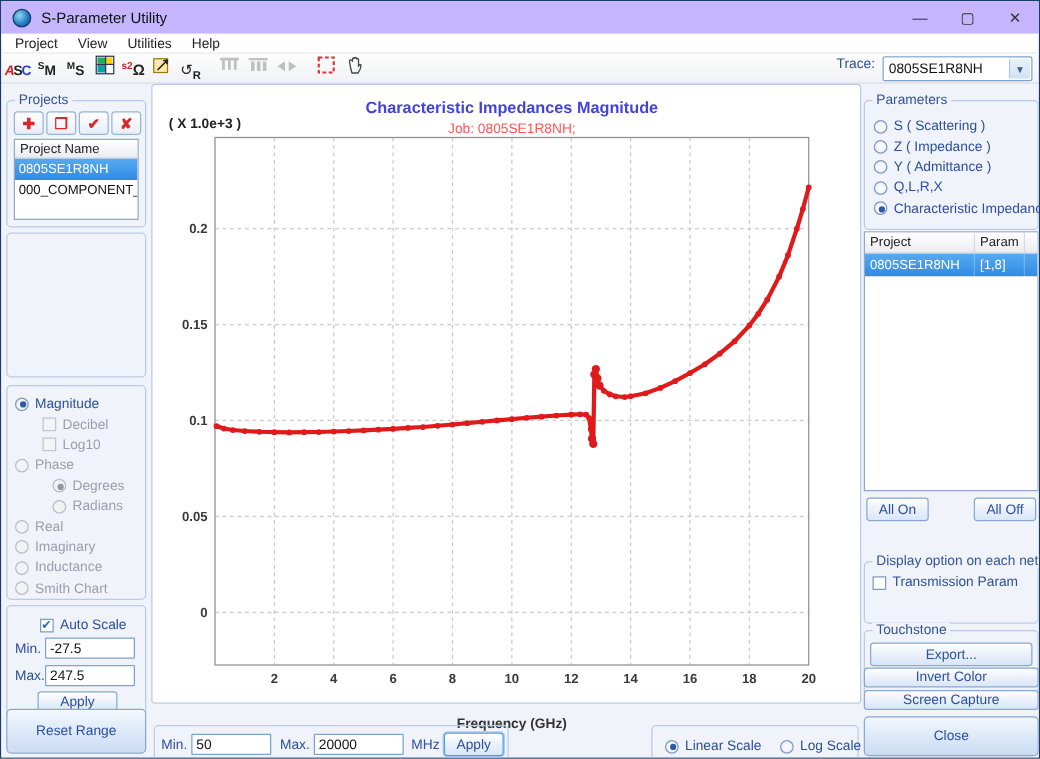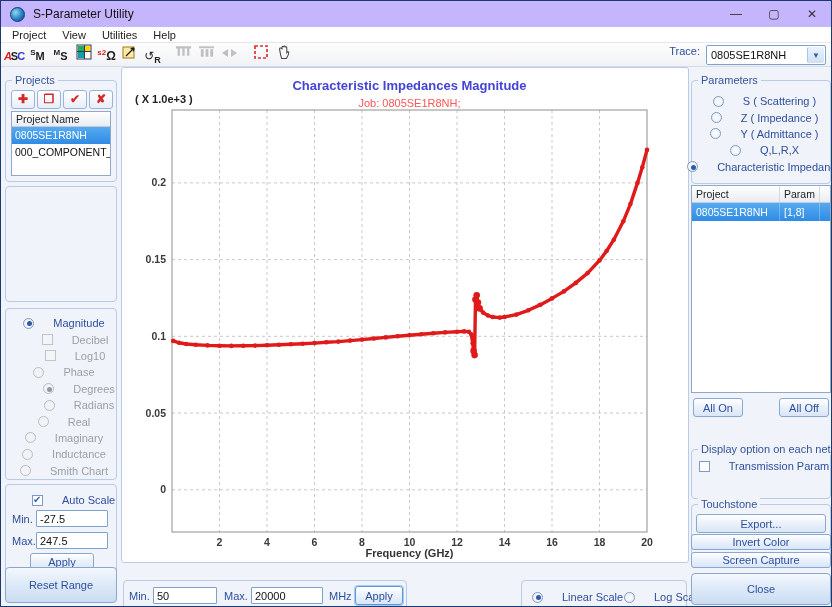--- a/index.html
+++ b/index.html
@@ -30,21 +30,21 @@
   .client{position:absolute;top:66px;left:0;right:0;bottom:0;background:#f0f3f9;}
   .group{position:absolute;border:1px solid #b9cbe7;border-radius:4px;margin-top:11px;}
   .group-label{position:absolute;top:-7px;left:6px;background:#f0f3f9;padding:0 3px;font-size:11px;color:#34549c;line-height:12px;white-space:nowrap;}
   
   .pbtn{position:relative;display:inline-flex;width:24px;height:19px;align-items:center;justify-content:center;border:1px solid #9ab4d8;border-radius:3px;background:linear-gradient(#fff,#e7eef9);color:#d42a2a;font-size:12px;font-weight:bold;margin-right:2px;}
   .plist{position:absolute;left:5px;top:30px;width:100px;height:65px;border:1px solid #93a8c4;background:#fff;overflow:hidden;}
   .plist-header{height:15px;background:linear-gradient(#ffffff,#e9ecf2);border-bottom:1px solid #c5cbd6;font-size:10.5px;color:#222;padding:1px 0 0 4px;}
   .plist-row{height:17px;font-size:10.5px;color:#111;padding:2px 0 0 3px;white-space:nowrap;overflow:hidden;}
   .plist-row.sel{background:linear-gradient(#56aaf0,#2f8be4);color:#fff;}
   
-  .opt-row{height:16.4px;display:flex;align-items:center;gap:19px;justify-content:center;}
+  .opt-row{height:16.4px;display:flex;align-items:center;gap:5px;}
   .opt-lbl{font-size:11px;line-height:12px;white-space:nowrap;}
   .bluelbl{color:#2d4f9e;}
   .dislbl{color:#9aa0ab;}
   .rad{display:inline-block;width:11px;height:11px;min-width:11px;border:1px solid #7f9ac4;border-radius:50%;background:radial-gradient(#ffffff,#e4ebf6);position:relative;}
   .rad.sel::after{content:'';position:absolute;left:2.5px;top:2.5px;width:5px;height:5px;border-radius:50%;background:#2f59a8;}
   .rad.dis{border-color:#b7bdc7;background:#f2f3f5;}
   .rad.dis.sel::after{background:#8f98a6;}
   .chk{display:inline-block;width:11px;height:11px;min-width:11px;border:1px solid #7f9ac4;background:#fff;position:relative;}
   .chk.sel::after{content:'✔';position:absolute;left:0px;top:-2px;font-size:10px;color:#3565c0;}
   .chk.dis{border-color:#bfc4cd;background:#f4f5f7;}
@@ -53,21 +53,21 @@
   .btn.big{border-radius:4px;background:linear-gradient(#f4f8fd,#dce9f8 50%,#cbdcf2);}
   .btn.focus{border:1px solid #559ae0;box-shadow:0 0 0 1px #a9cdf2;}
   
   .tin{position:absolute;height:17px;border:1px solid #7da2ce;background:#fff;font-size:11px;padding:0 3px;font-family:"Liberation Sans",sans-serif;color:#111;border-radius:1px;outline:none;}
   .flbl{position:absolute;font-size:11px;color:#2d4f9e;}
   
   .chart-panel{position:absolute;left:120px;top:0;width:568px;height:496px;background:#fff;border:1px solid #b9cbe7;border-radius:3px;}
   .ct-title{position:absolute;left:50px;width:475px;top:10px;text-align:center;font-size:13px;font-weight:bold;}
   .ct-sub{position:absolute;left:50px;width:475px;top:29px;text-align:center;font-size:11px;}
   .ct-mult{position:absolute;left:13px;top:25px;font-size:11px;font-weight:bold;color:#222;}
-  .ct-xlabel{position:absolute;left:50px;width:475px;top:479px;text-align:center;font-size:11px;font-weight:bold;color:#333;}
+  .ct-xlabel{position:absolute;left:50px;width:475px;top:505px;text-align:center;font-size:11px;font-weight:bold;color:#333;}
   .tick{font:bold 10.5px "Liberation Sans",sans-serif;fill:#3a3a3a;}
   .grid{stroke:#c9c9c9;stroke-width:1;stroke-dasharray:3,3;fill:none;}
   .pborder{fill:none;stroke:#8f8f8f;}
   
   .ci-table{position:absolute;left:690px;top:118px;width:140px;height:208px;border:1px solid #93a8c4;background:#fff;overflow:hidden;}
   .ci-head{display:flex;height:17px;background:linear-gradient(#ffffff,#e9ecf2);border-bottom:1px solid #c5cbd6;}
   .ci-hcell{font-size:10.5px;color:#222;padding:2px 0 0 4px;border-right:1px solid #d4d9e2;}
   .ci-row{display:flex;height:18px;}
   .ci-row.sel{background:linear-gradient(#56aaf0,#2f8be4);color:#fff;}
   .ci-cell{font-size:10.5px;padding:3px 0 0 4px;white-space:nowrap;overflow:hidden;border-right:1px solid rgba(255,255,255,.25);}

